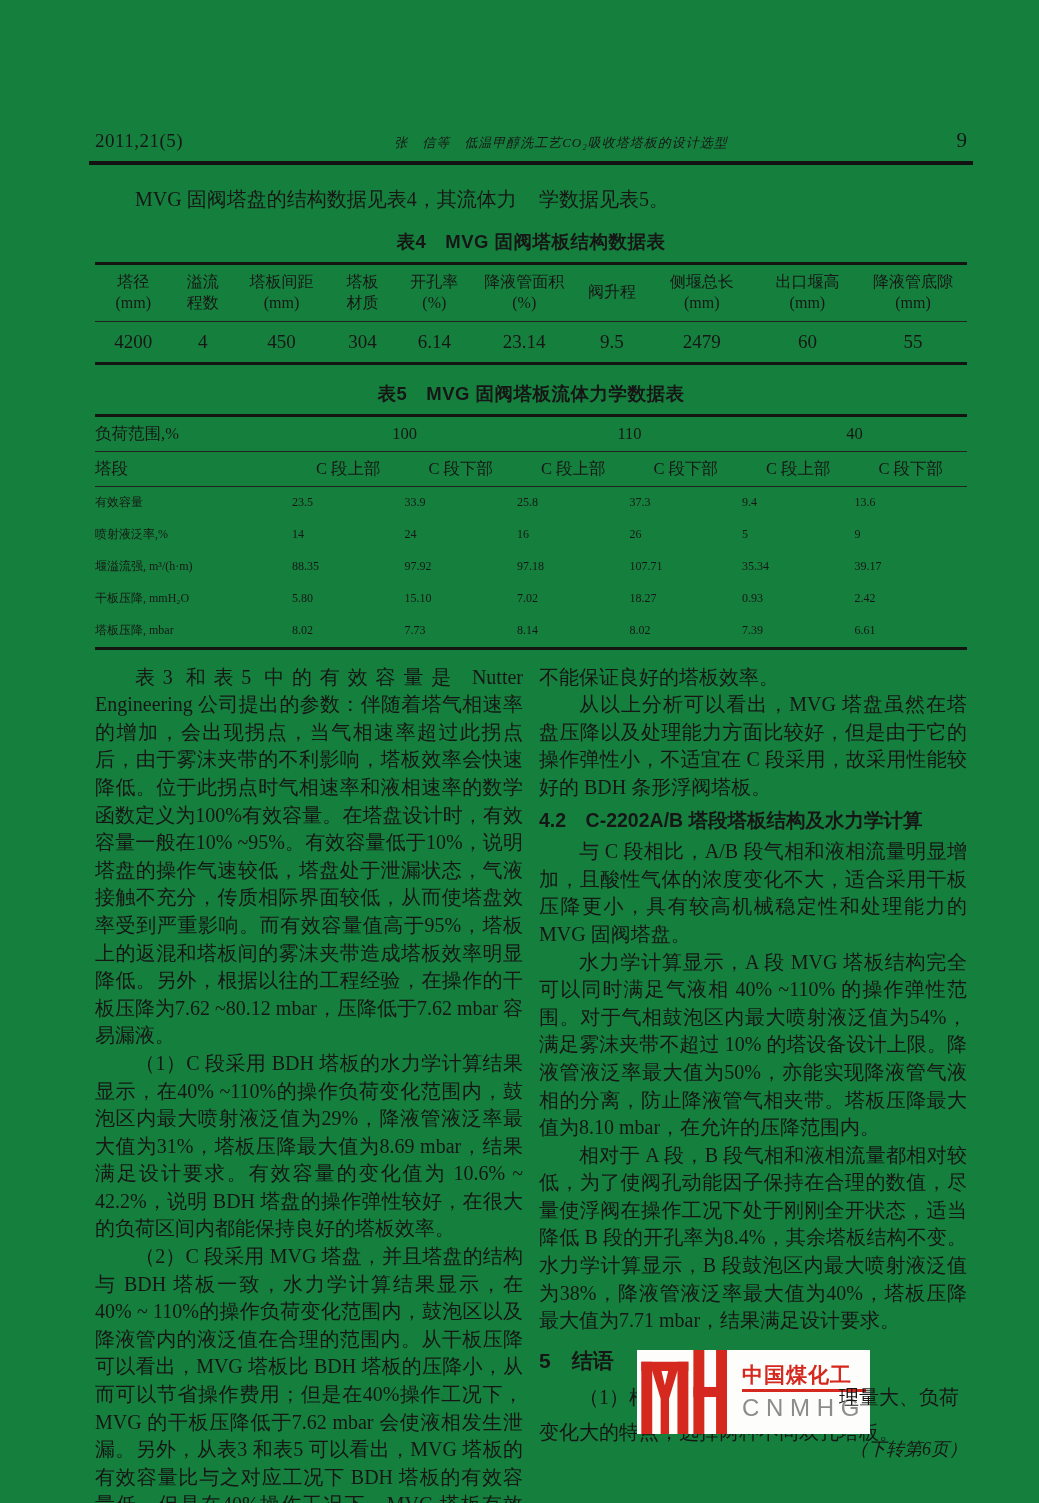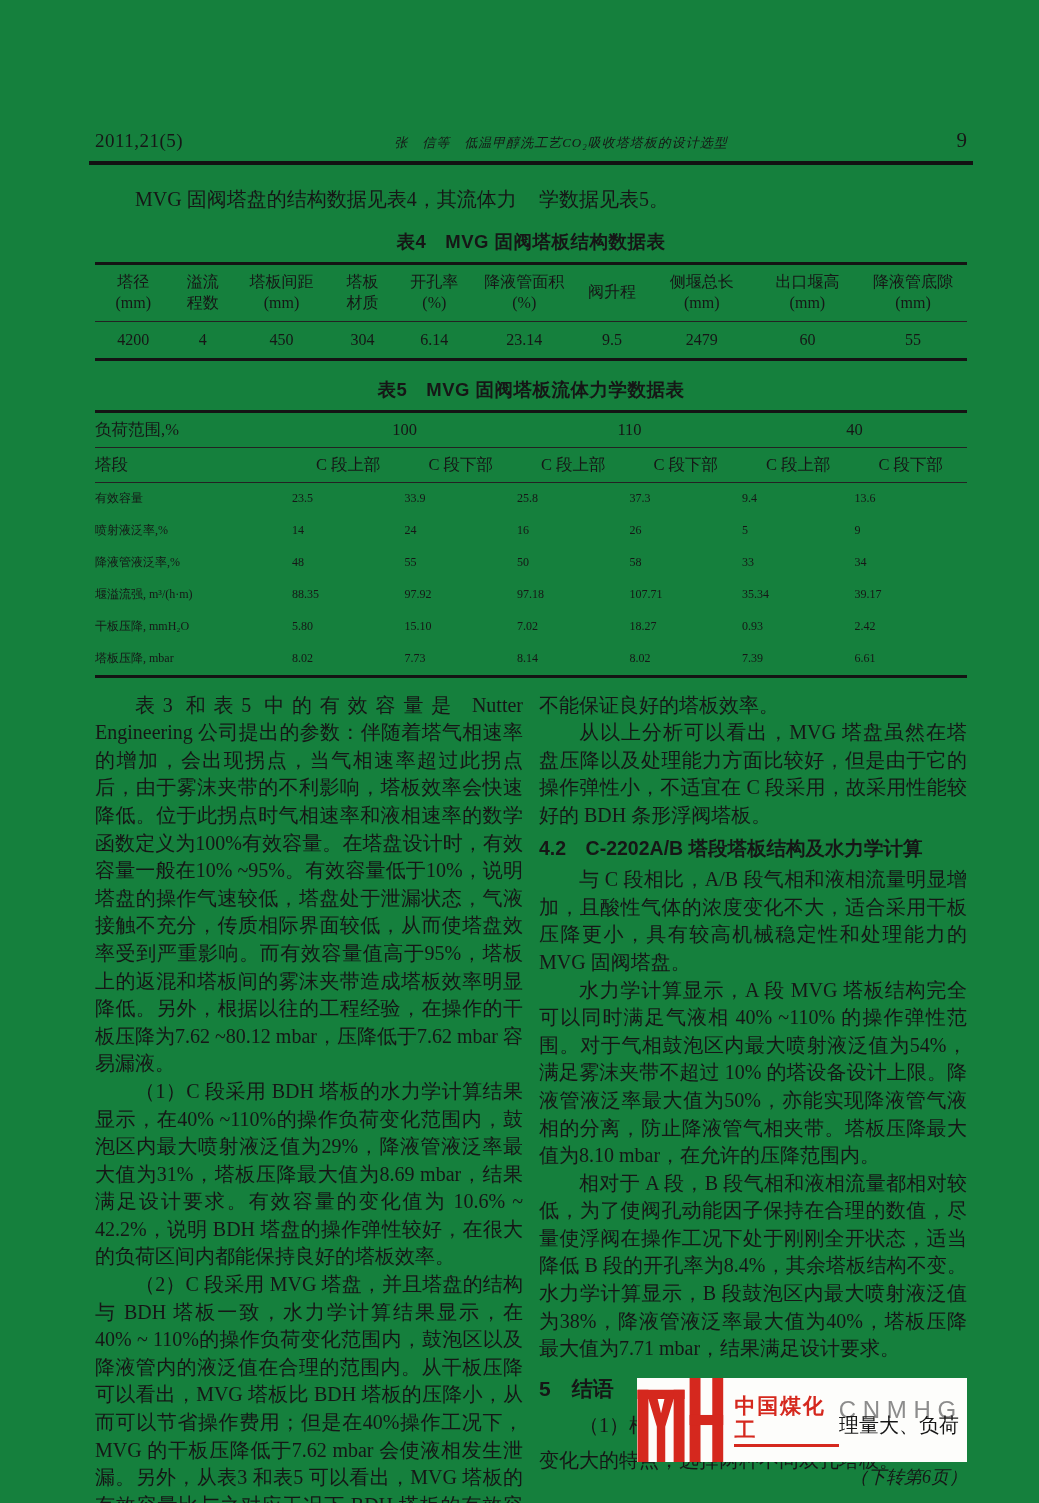--- a/index.html
+++ b/index.html
@@ -27,21 +27,21 @@
   .intro .half{width:428px;}
   .intro .half.first{text-indent:2em;}
 
   
   .tbl-title{text-align:center;font-weight:bold;font-size:18.5px;margin:16px 0 8px 0;
     font-family:"Liberation Sans","DejaVu Sans",sans-serif;letter-spacing:.5px;}
   table{width:100%;border-collapse:collapse;table-layout:fixed;}
   table.t4{border-top:3px solid #141414;border-bottom:3px solid #141414;}
   .t4 th{font-weight:normal;font-size:16px;line-height:1.3;white-space:pre-line;
     text-align:center;vertical-align:middle;padding:7px 1px;border-bottom:1.5px solid #222;}
-  .t4 td{font-size:16px;text-align:center;padding:9px 1px;}
+  .t4 td{font-size:19px;text-align:center;padding:9px 1px;}
   table.t5{border-top:3px solid #141414;border-bottom:3px solid #141414;}
   .t5 td{font-size:16.5px;vertical-align:middle;}
   .t5 .load-row td{padding:6px 0;border-bottom:1.5px solid #222;}
   .t5 .seg-row td{padding:6px 0;border-bottom:1.5px solid #222;}
   .t5 .load-label{padding-left:70px;text-align:left;}
   .t5 .row-label{text-align:left;padding-left:2px;}
   .t5 .num{text-align:left;}
   .t5 .grp{text-align:center;}
   .t5 .seg{text-align:center;}
   .t5 .data-row td{padding:7.5px 0;font-size:12px;}
@@ -57,21 +57,21 @@
 
   
   .conclusion{position:relative;height:88px;margin-top:2px;}
   .c-l1a{position:absolute;left:0;top:2px;text-indent:2em;}
   .c-l1b{position:absolute;left:300px;top:2px;z-index:6;}
   .c-l2{position:absolute;left:0;top:37px;white-space:nowrap;z-index:1;}
   .c-note{position:absolute;right:0;top:54px;font-style:italic;font-size:18px;z-index:7;}
 
   .watermark{position:absolute;left:98px;top:-32px;z-index:4;background:#fdfdfb;
     display:flex;align-items:center;gap:9px;padding:0 4px 0 0;}
-  .wm-text{display:flex;}
+  .wm-text{display:flex;flex-direction:column;}
   .wm-cn{color:#d5281e;font-size:21px;letter-spacing:1px;line-height:1.15;
     border-bottom:3px solid #d5281e;padding:0 14px 2px 0;font-weight:bold;}
   .wm-en{color:#8c8c8c;font-size:24px;letter-spacing:.28em;line-height:1.15;
     font-family:"Liberation Sans","DejaVu Sans",sans-serif;margin-top:2px;}
 </style>
 </head>
 <body>
 
 <div class="page">
   <div class="content">
@@ -176,29 +176,20 @@
         <td class="num">13.6</td>
       </tr>
       <tr class="data-row">
         <td class="row-label">喷射液泛率,%</td>
         <td class="num">14</td>
         <td class="num">24</td>
         <td class="num">16</td>
         <td class="num">26</td>
         <td class="num">5</td>
         <td class="num">9</td>
-      </tr>
-      <tr class="data-row">
-        <td class="row-label">降液管液泛率,%</td>
-        <td class="num">48</td>
-        <td class="num">55</td>
-        <td class="num">50</td>
-        <td class="num">58</td>
-        <td class="num">33</td>
-        <td class="num">34</td>
       </tr>
       <tr class="data-row">
         <td class="row-label">堰溢流强, m³/(h·m)</td>
         <td class="num">88.35</td>
         <td class="num">97.92</td>
         <td class="num">97.18</td>
         <td class="num">107.71</td>
         <td class="num">35.34</td>
         <td class="num">39.17</td>
       </tr>

